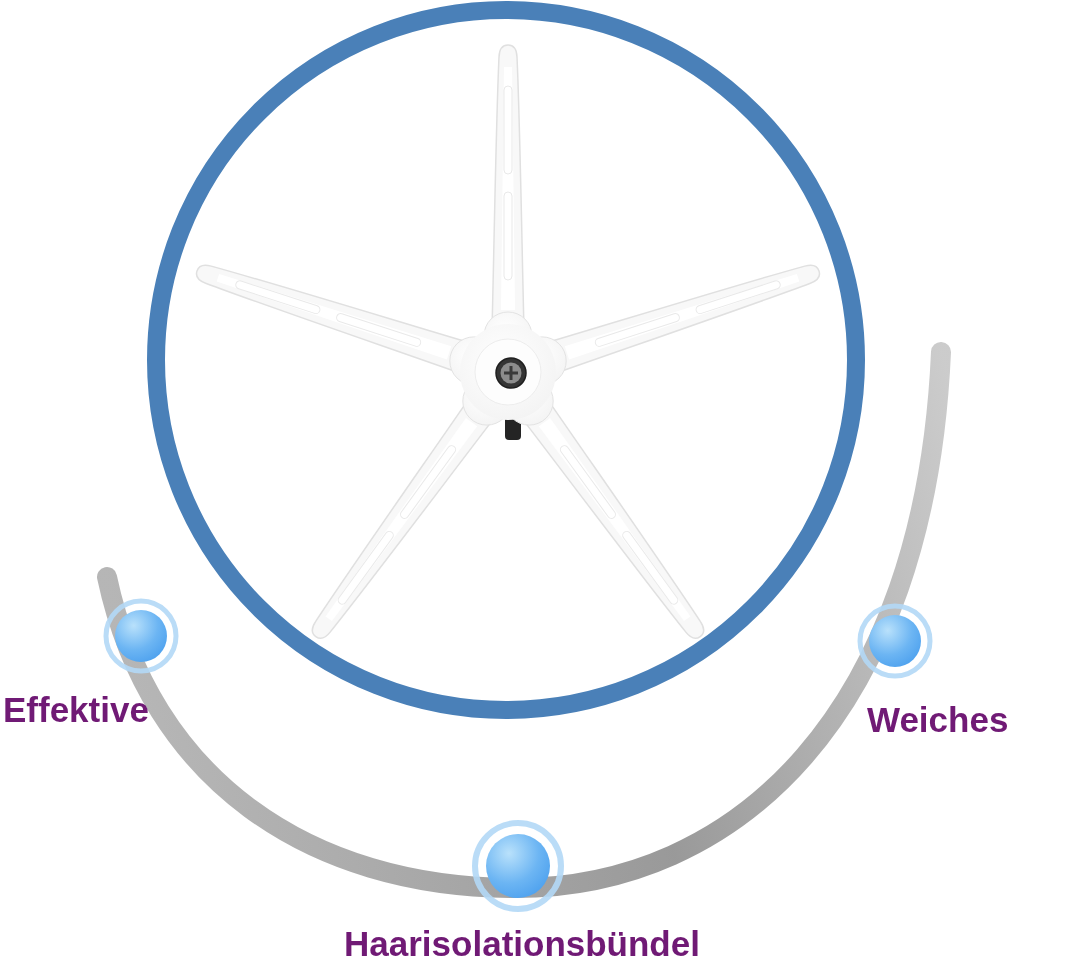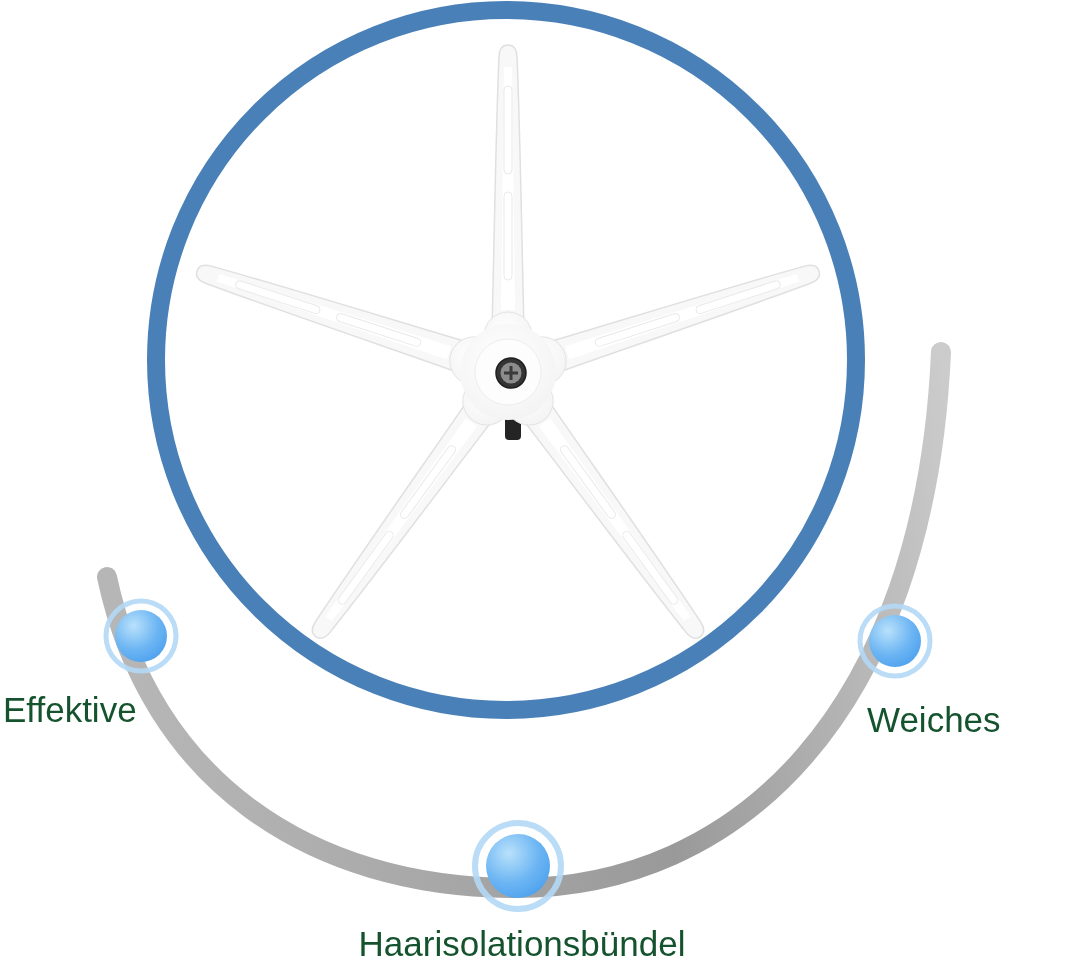--- a/index.html
+++ b/index.html
@@ -9,22 +9,22 @@
     background:#ffffff;
     overflow:hidden;
     font-family:"Liberation Sans", sans-serif;
   }
   .stage svg{position:absolute;left:0;top:0;}
   .label{
     position:absolute;
     font-family:"Liberation Sans", sans-serif;
     font-size:35px;
     line-height:44px;
-    color:#14532d;
-    font-weight:400;
+    color:#701a75;
+    font-weight:700;
   }
   .label-left{left:3px;top:688px;text-align:left;}
   .label-right{left:867px;top:698px;text-align:center;}
   .label-bottom{left:522px;top:922px;transform:translateX(-50%);white-space:nowrap;}
 </style>
 </head>
 <body>
 
 <div class="stage">
 

